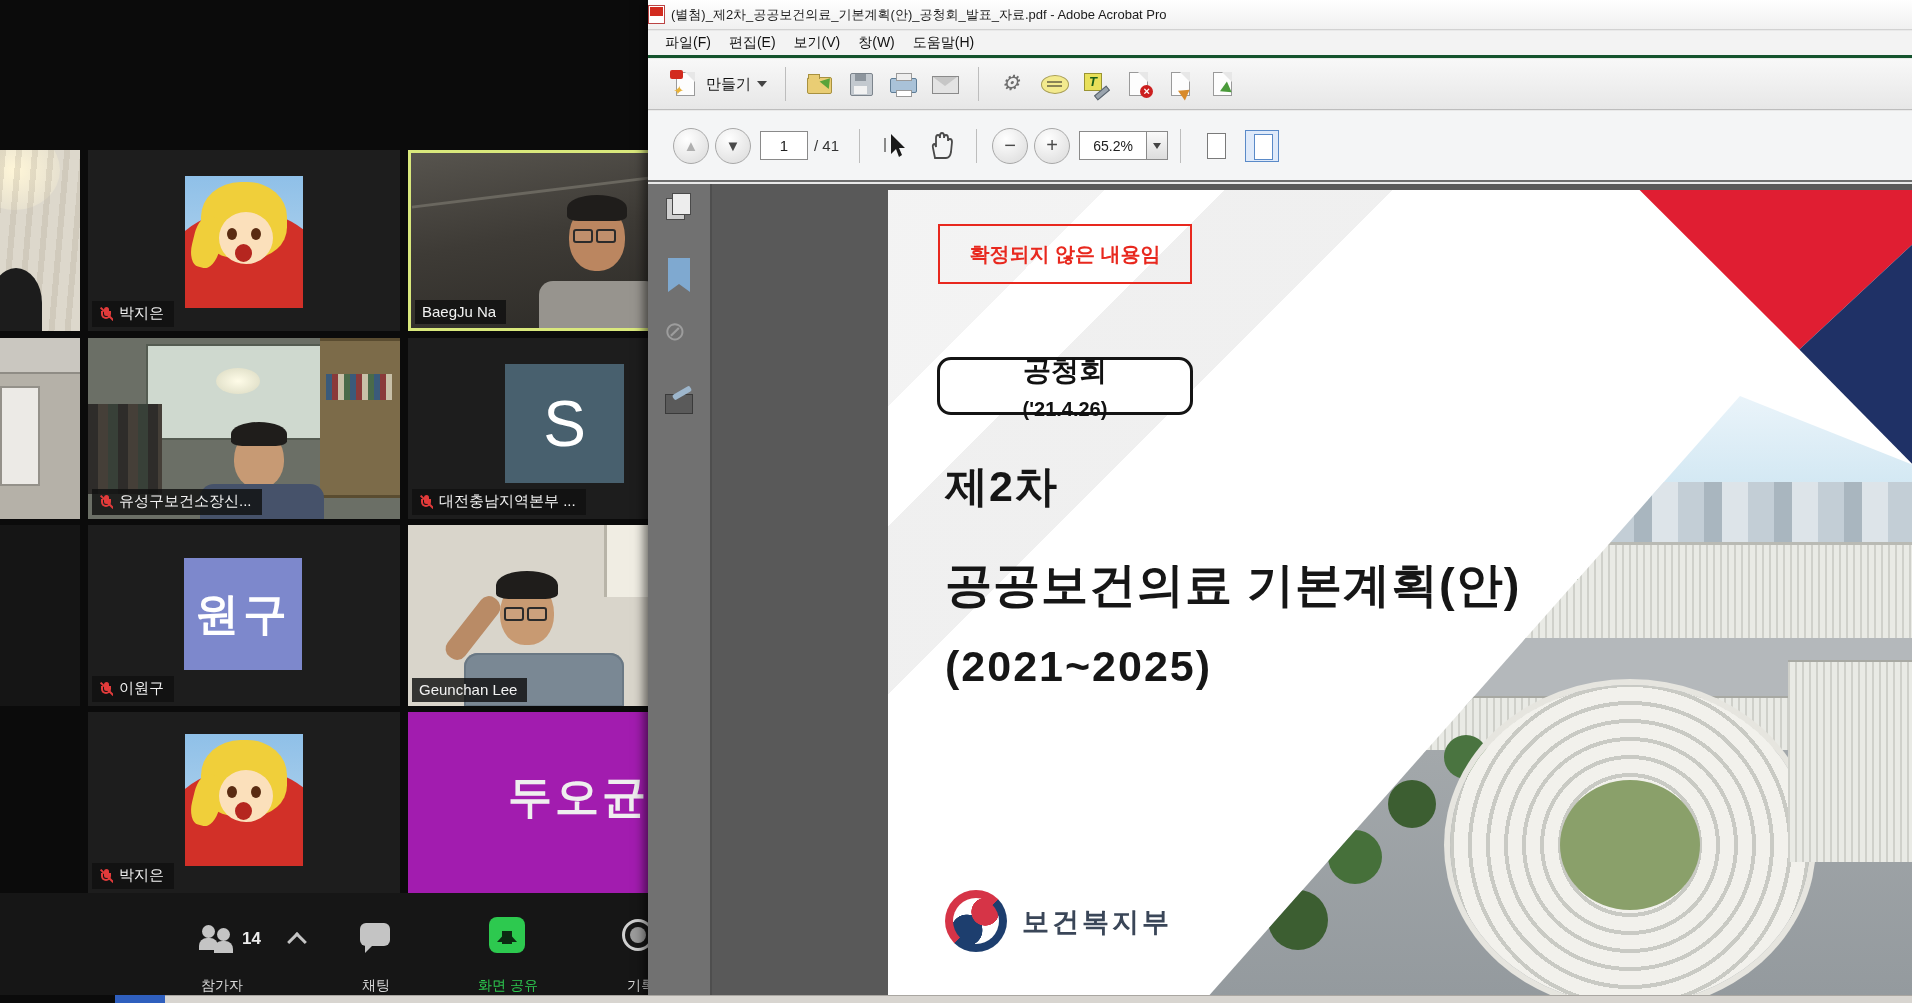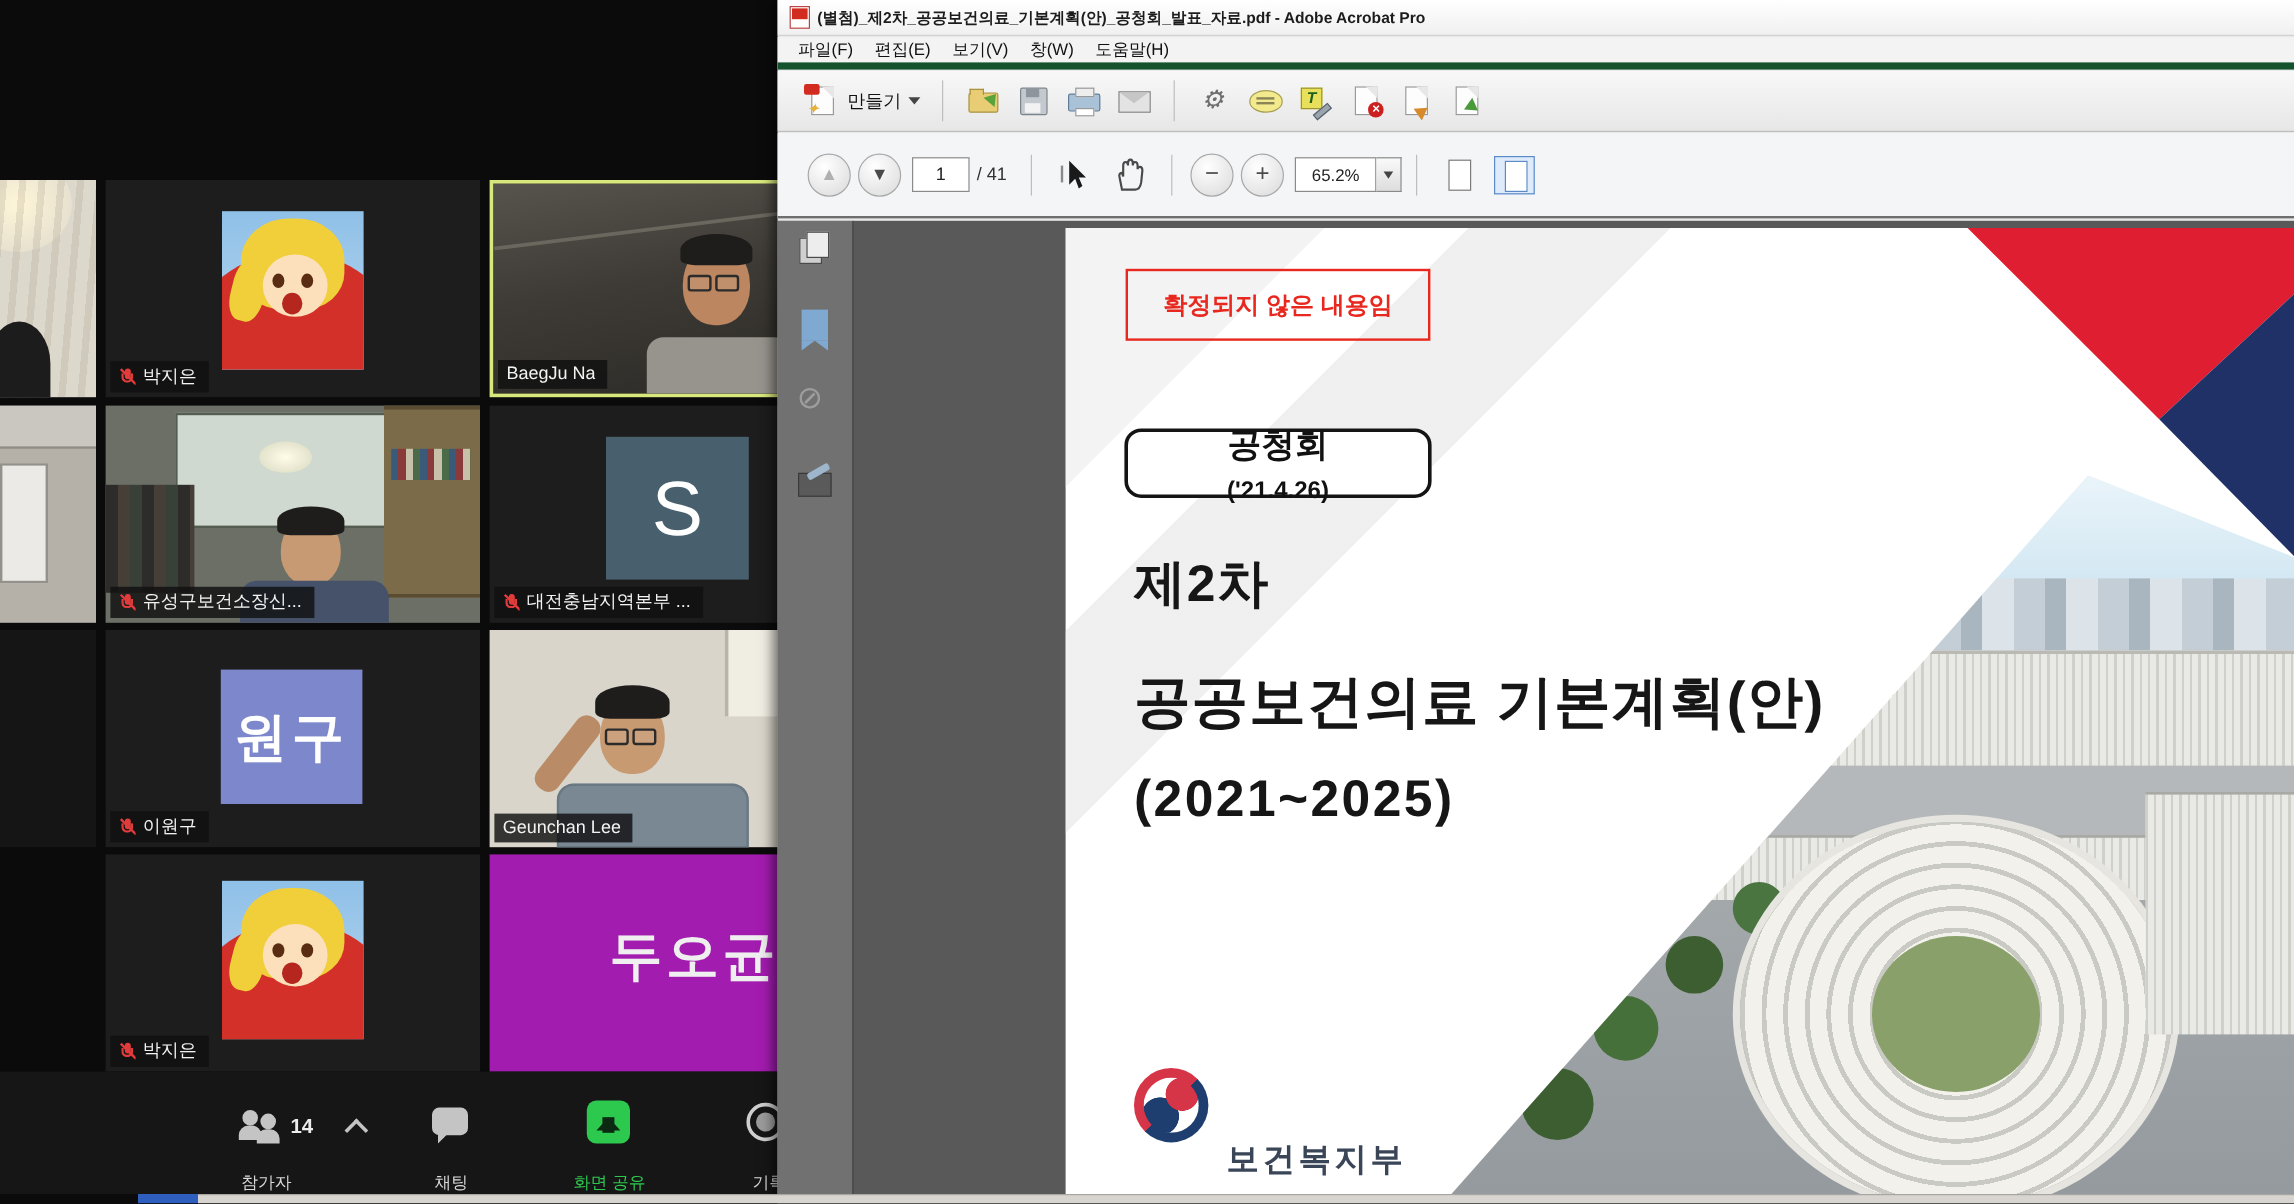--- a/index.html
+++ b/index.html
@@ -50,25 +50,25 @@
   .share-ic{position:absolute;width:36px;height:36px;background:#2dc94f;border-radius:8px;}
   .share-ic b{position:absolute;left:13px;top:14px;width:10px;height:13px;background:#0c2a12;}
   .share-ic:before{content:"";position:absolute;left:8px;top:4px;border:10px solid transparent;border-bottom:11px solid #0c2a12;}
   .rec-ic{position:absolute;width:32px;height:32px;border:3px solid #cfcfcf;border-radius:50%;box-sizing:border-box;}
   .rec-ic i{position:absolute;left:5px;top:5px;width:16px;height:16px;border-radius:50%;background:#9b9b9b;}
 
   
   #acrobat{position:absolute;left:648px;top:0;width:1264px;height:1003px;background:#e9e9e9;
            box-shadow:-4px 0 10px rgba(0,0,0,.55);}
   #titlebar{position:absolute;left:0;top:0;width:100%;height:30px;background:linear-gradient(#ffffff,#f0f0f0);
-            border-bottom:1px solid #d2d2d2;display:flex;align-items:center;padding-left:10px;box-sizing:border-box;font-weight:bold;}
+            border-bottom:1px solid #d2d2d2;display:flex;align-items:center;box-sizing:border-box;}
   .pdf-ic{width:15px;height:17px;background:#fff;border:1px solid #b44;position:relative;margin-right:6px;flex:0 0 auto;}
   .pdf-ic i{position:absolute;left:1px;top:1px;right:1px;height:9px;background:#d22b1f;}
   #titlebar span{font-size:13px;color:#1c1c1c;white-space:nowrap;}
-  #menubar{position:absolute;left:0;top:31px;width:100%;height:27px;background:#f3f3f3;border-bottom:6px solid #14532d;
+  #menubar{position:absolute;left:0;top:31px;width:100%;height:27px;background:#f3f3f3;border-bottom:3px solid #14532d;
            display:flex;align-items:center;padding-left:8px;box-sizing:border-box;}
   #menubar .mi{font-size:14px;color:#111;padding:3px 9px;}
   #toolbar1{position:absolute;left:0;top:59px;width:100%;height:51px;background:linear-gradient(#f8f8f8,#e7e7e7);
             border-bottom:1px solid #bdbdbd;display:flex;align-items:center;padding-left:16px;box-sizing:border-box;}
   .tsep{width:1px;height:34px;background:#bdbdbd;margin:0 12px;flex:0 0 auto;}
   .tbtn{display:flex;align-items:center;gap:6px;padding:4px 6px;border-radius:3px;flex:0 0 auto;}
   .tbtn span{font-size:15px;color:#111;}
   .caret{width:0;height:0;border:5px solid transparent;border-top:6px solid #444;margin-top:5px;}
   .ic{position:relative;width:30px;height:28px;flex:0 0 auto;margin:0 6px;}
   .page-ic{position:absolute;left:6px;top:2px;width:17px;height:22px;background:#fdfdfd;border:1px solid #9a9a9a;}
@@ -140,21 +140,21 @@
   #pill span{font-size:20px;color:#111;font-weight:bold;}
   .ptitle{position:absolute;left:57px;color:#161616;font-weight:800;letter-spacing:1px;white-space:nowrap;}
   #pt1{top:268px;font-size:43px;}
   #pt2{top:364px;font-size:47px;}
   #pt3{top:452px;font-size:43px;letter-spacing:2px;}
   #logo{position:absolute;left:57px;top:700px;width:62px;height:62px;border-radius:50%;
         background:linear-gradient(135deg,#d63447 50%,#1d3e6e 50%);}
   #logo:before{content:"";position:absolute;left:8px;top:8px;width:46px;height:46px;border-radius:50%;
         background:radial-gradient(circle at 70% 30%,#d63447 0 30%,transparent 31%),
                    radial-gradient(circle at 30% 70%,#1d3e6e 0 34%,transparent 35%),#fff;}
-  #ministry{position:absolute;left:134px;top:714px;font-size:27px;font-weight:bold;color:#3a4658;letter-spacing:3px;margin-top:44px;}
+  #ministry{position:absolute;left:134px;top:714px;font-size:27px;font-weight:bold;color:#3a4658;letter-spacing:3px;}
   #corner-red{position:absolute;left:0;top:0;width:100%;height:100%;background:#e01e32;
         clip-path:polygon(73.4% 0,100% 0,100% 6.8%,89% 19.8%);}
   #corner-navy{position:absolute;left:0;top:0;width:100%;height:100%;background:#1f3166;
         clip-path:polygon(100% 6.8%,89% 19.8%,100% 34%);}
   #photo{position:absolute;left:0;top:0;width:100%;height:100%;
         clip-path:polygon(83.2% 25.6%,100% 34.1%,100% 100%,31.4% 100%);}
   .ph{position:absolute;}
   .lvr{background:repeating-linear-gradient(90deg,#cfd0ca 0 2px,#e9eae5 2px 7px);}
 
   

